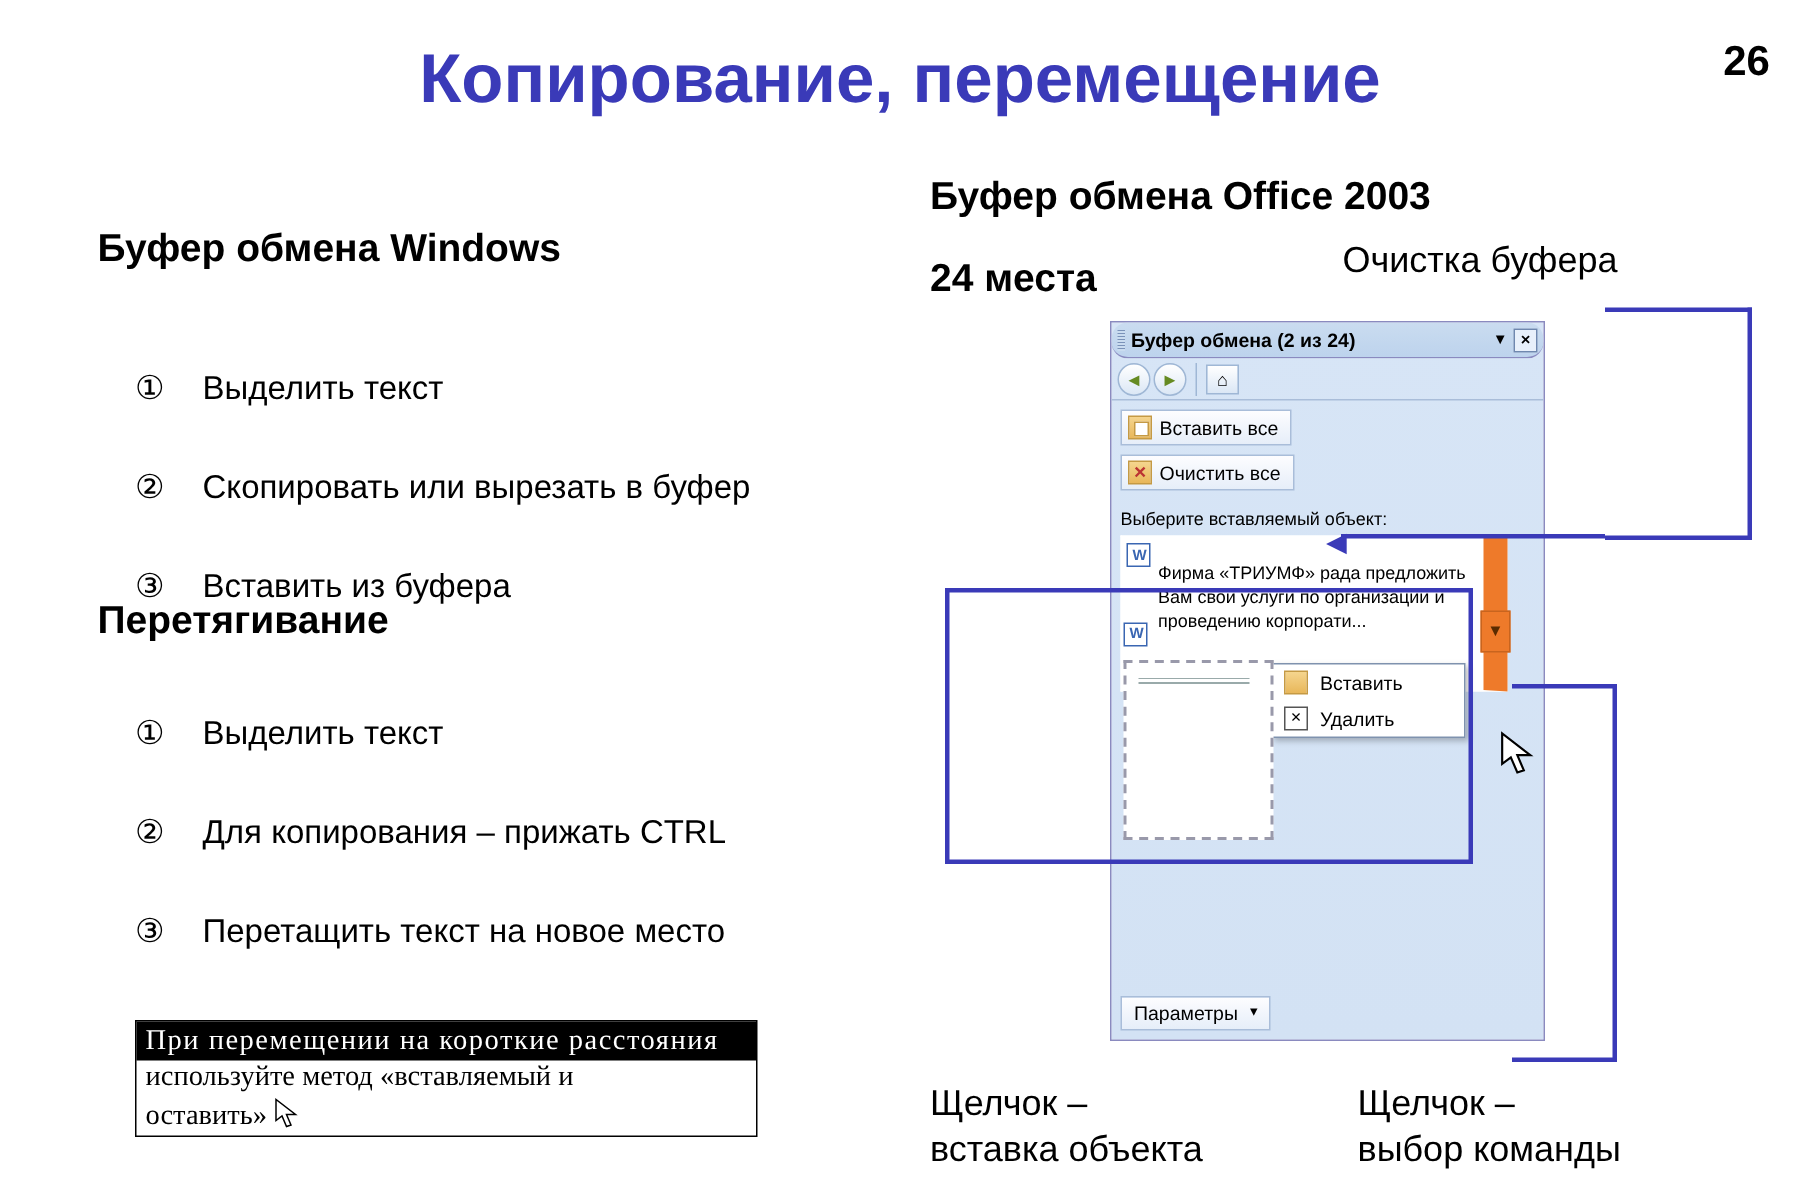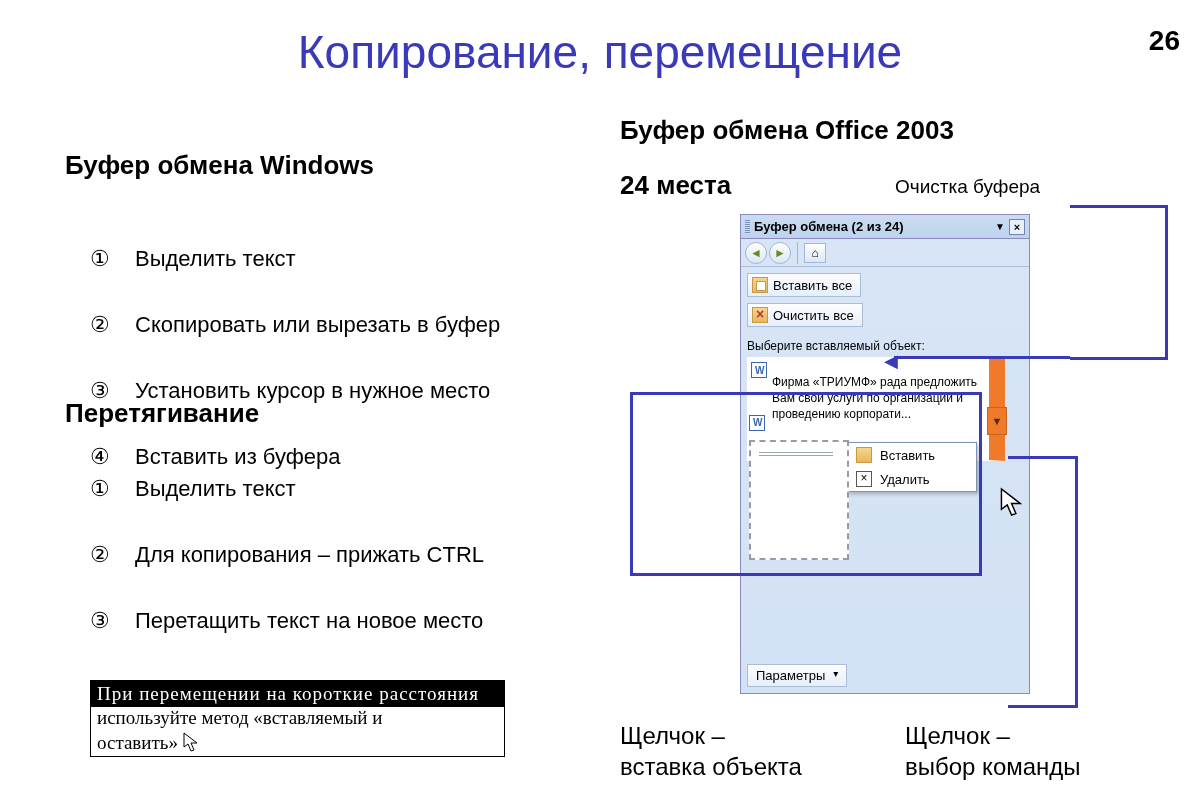--- a/index.html
+++ b/index.html
@@ -20,32 +20,32 @@
     font-size: 28px;
     font-weight: bold;
   }
   .main-title {
     position: absolute;
     top: 25px;
     left: 0;
     width: 100%;
     text-align: center;
     font-size: 46px;
-    font-weight: normal;
+    font-weight: bold;
     color: #3a3ab8;
   }
   .section-h {
     font-size: 26px;
     font-weight: bold;
   }
   .left-windows { position:absolute; top:150px; left:65px; }
   .left-drag { position:absolute; top:398px; left:65px; }
   .right-office { position:absolute; top:115px; left:620px; }
   .right-cap { position:absolute; top:170px; left:620px; }
-  .right-label-clear { position:absolute; top:176px; left:895px; font-size:19px; }
+  .right-label-clear { position:absolute; top:160px; left:895px; font-size:24px; }
 
   ol.circled {
     list-style:none;
     padding:0;
     margin:0;
     counter-reset: item;
   }
   ol.circled > li {
     counter-increment: item;
     position: relative;
@@ -75,20 +75,21 @@
     background: linear-gradient(#d7e5f6,#d3e2f4);
     font-size:13px;
   }
   .cp-title {
     display:flex; align-items:center; gap:4px;
     height:24px;
     background: linear-gradient(#cadcf0,#bdd3ed);
     border-bottom:1px solid #8a8abf;
     padding:0 4px;
     font-weight:bold;
+    border-radius:11px;
   }
   .cp-title .grip {height:14px;width:5px;background:repeating-linear-gradient(#7a92b9,#7a92b9 1px,#cadcf0 1px,#cadcf0 2px);}
   .cp-title .spacer{flex:1}
   .cp-title .tri{font-size:10px}
   .cp-close{width:16px;height:16px;border:1px solid #6f88af;background:#e8f0fb;font-size:11px;text-align:center;line-height:14px;font-weight:bold;cursor:default}
   .cp-nav{display:flex;align-items:center;gap:2px;height:28px;padding:0 4px;border-bottom:1px solid #a9bdd9}
   .nav-btn{width:22px;height:22px;border:1px solid #9fb7d5;border-radius:50%;background:linear-gradient(#fff,#dbe7f5);display:flex;align-items:center;justify-content:center;font-size:12px;color:#668b22}
   .home-btn{width:22px;height:20px;border:1px solid #9fb7d5;background:linear-gradient(#fff,#dbe7f5);font-size:12px;display:flex;align-items:center;justify-content:center}
   .vsep{width:1px;height:22px;background:#9fb7d5;margin:0 4px}
   .cp-body{padding:6px 6px 0 6px}
@@ -145,21 +146,20 @@
 </head>
 <body>
 
 <div class="page-number">26</div>
 <div class="main-title">Копирование, перемещение</div>
 
 <div class="section-h left-windows">Буфер обмена Windows</div>
 <ol class="circled list1">
   <li>Выделить текст</li>
   <li>Скопировать или вырезать в буфер</li>
-  <li>Установить курсор в нужное место</li>
   <li>Вставить из буфера</li>
 </ol>
 
 <div class="section-h left-drag">Перетягивание</div>
 <ol class="circled list2">
   <li>Выделить текст</li>
   <li>Для копирования – прижать CTRL</li>
   <li>Перетащить текст на новое место</li>
 </ol>
 

